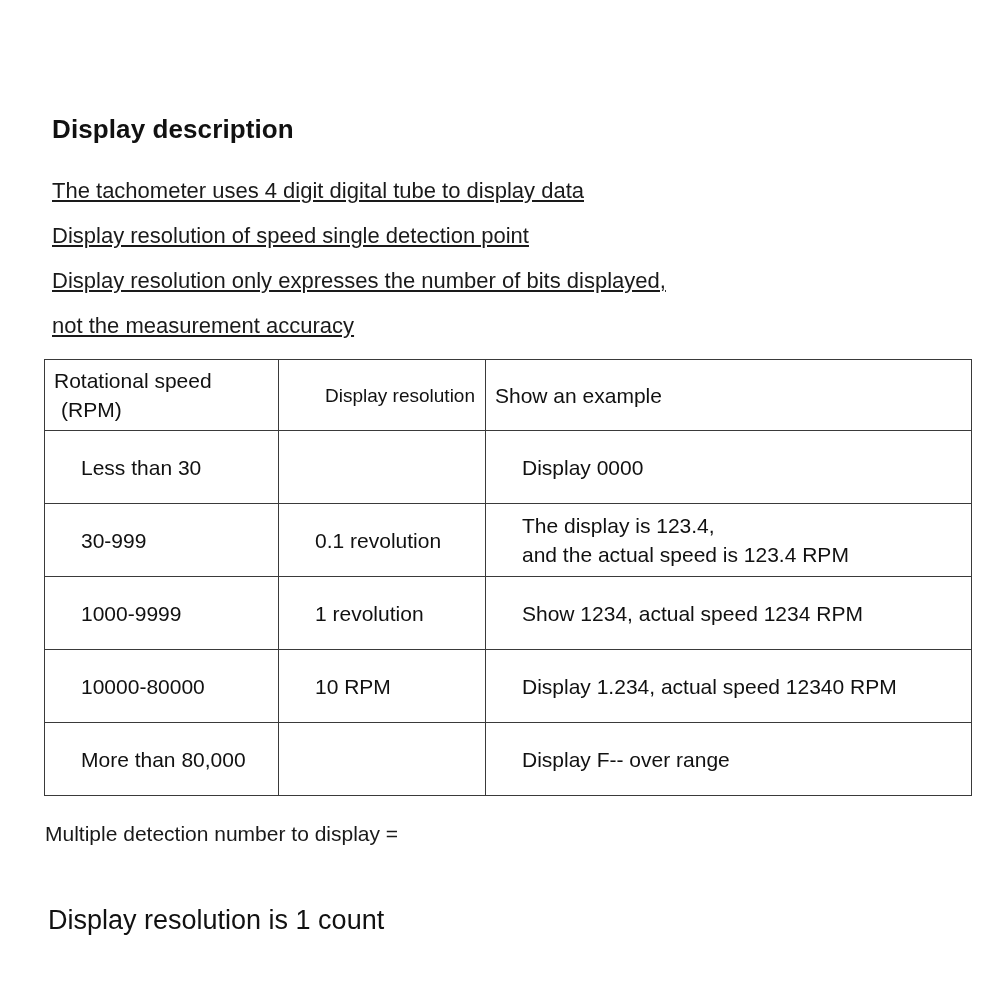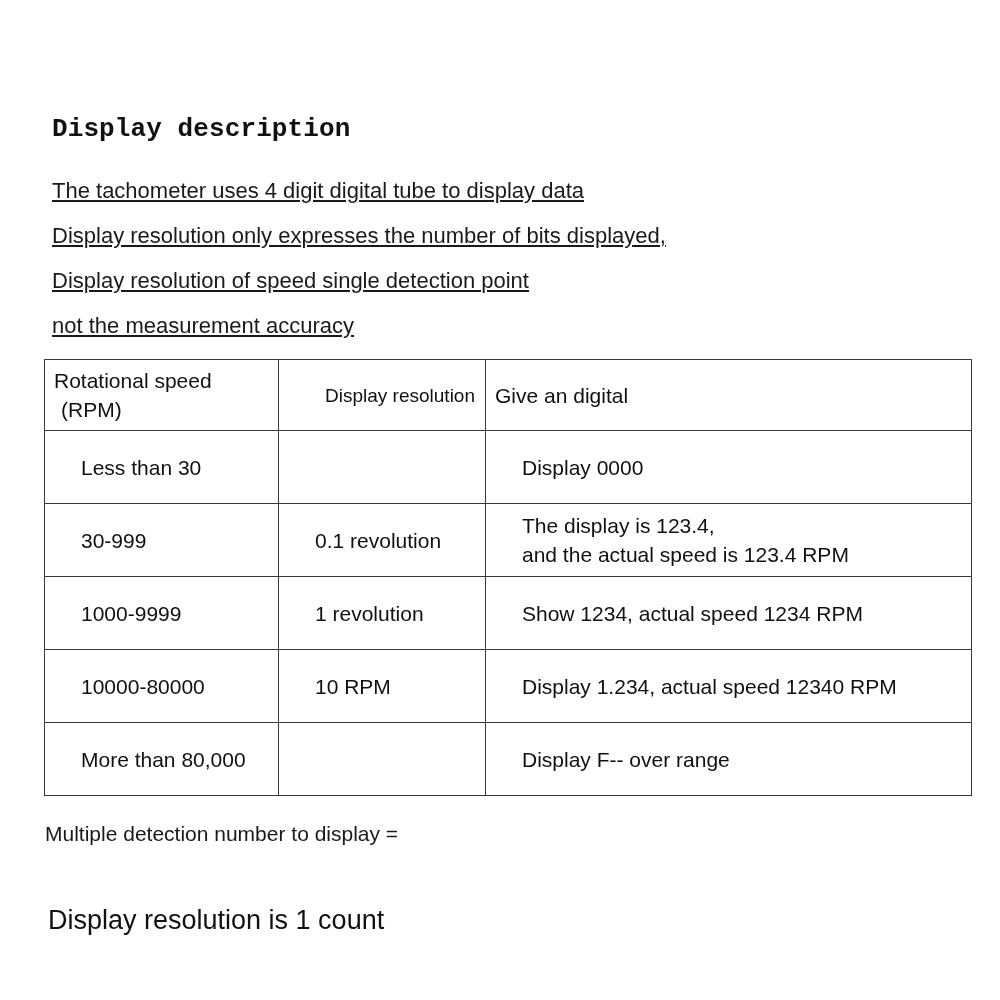--- a/index.html
+++ b/index.html
@@ -28,21 +28,20 @@
   .page-title {
     position: absolute;
     left: 52px;
     top: 96px;
     font-size: 26px;
     font-weight: bold;
     letter-spacing: 0.1px;
     line-height: 32px;
     color: #111111;
     white-space: nowrap;
-    font-family: Liberation Mono, monospace;
   }
 
   
   .intro {
     position: absolute;
     left: 52px;
     top: 168px;
     width: 900px;
   }
   .intro-line {
@@ -106,42 +105,42 @@
 </style>
 </head>
 <body>
 
 <div class="page">
 
   <h1 class="page-title">Display description</h1>
 
   <div class="intro">
     <div class="intro-line">The tachometer uses 4 digit digital tube to display data</div>
+    <div class="intro-line">Display resolution of speed single detection point</div>
     <div class="intro-line">Display resolution only expresses the number of bits displayed,</div>
-    <div class="intro-line">Display resolution of speed single detection point</div>
     <div class="intro-line">not the measurement accuracy</div>
   </div>
 
   <table class="spec-table">
     <colgroup>
       <col class="col-speed">
       <col class="col-res">
       <col class="col-example">
     </colgroup>
     <tbody>
       <tr class="header-row">
         <td>
           <span class="cell-text">Rotational speed</span>
           <span class="cell-text indent">(RPM)</span>
         </td>
         <td>
           <span class="cell-text small">Display resolution</span>
         </td>
         <td>
-          <span class="cell-text">Give an digital</span>
+          <span class="cell-text">Show an example</span>
         </td>
       </tr>
 
       <tr class="body-row">
         <td>
           <span class="cell-text">Less than 30</span>
         </td>
         <td>
           <span class="cell-text"></span>
         </td>

